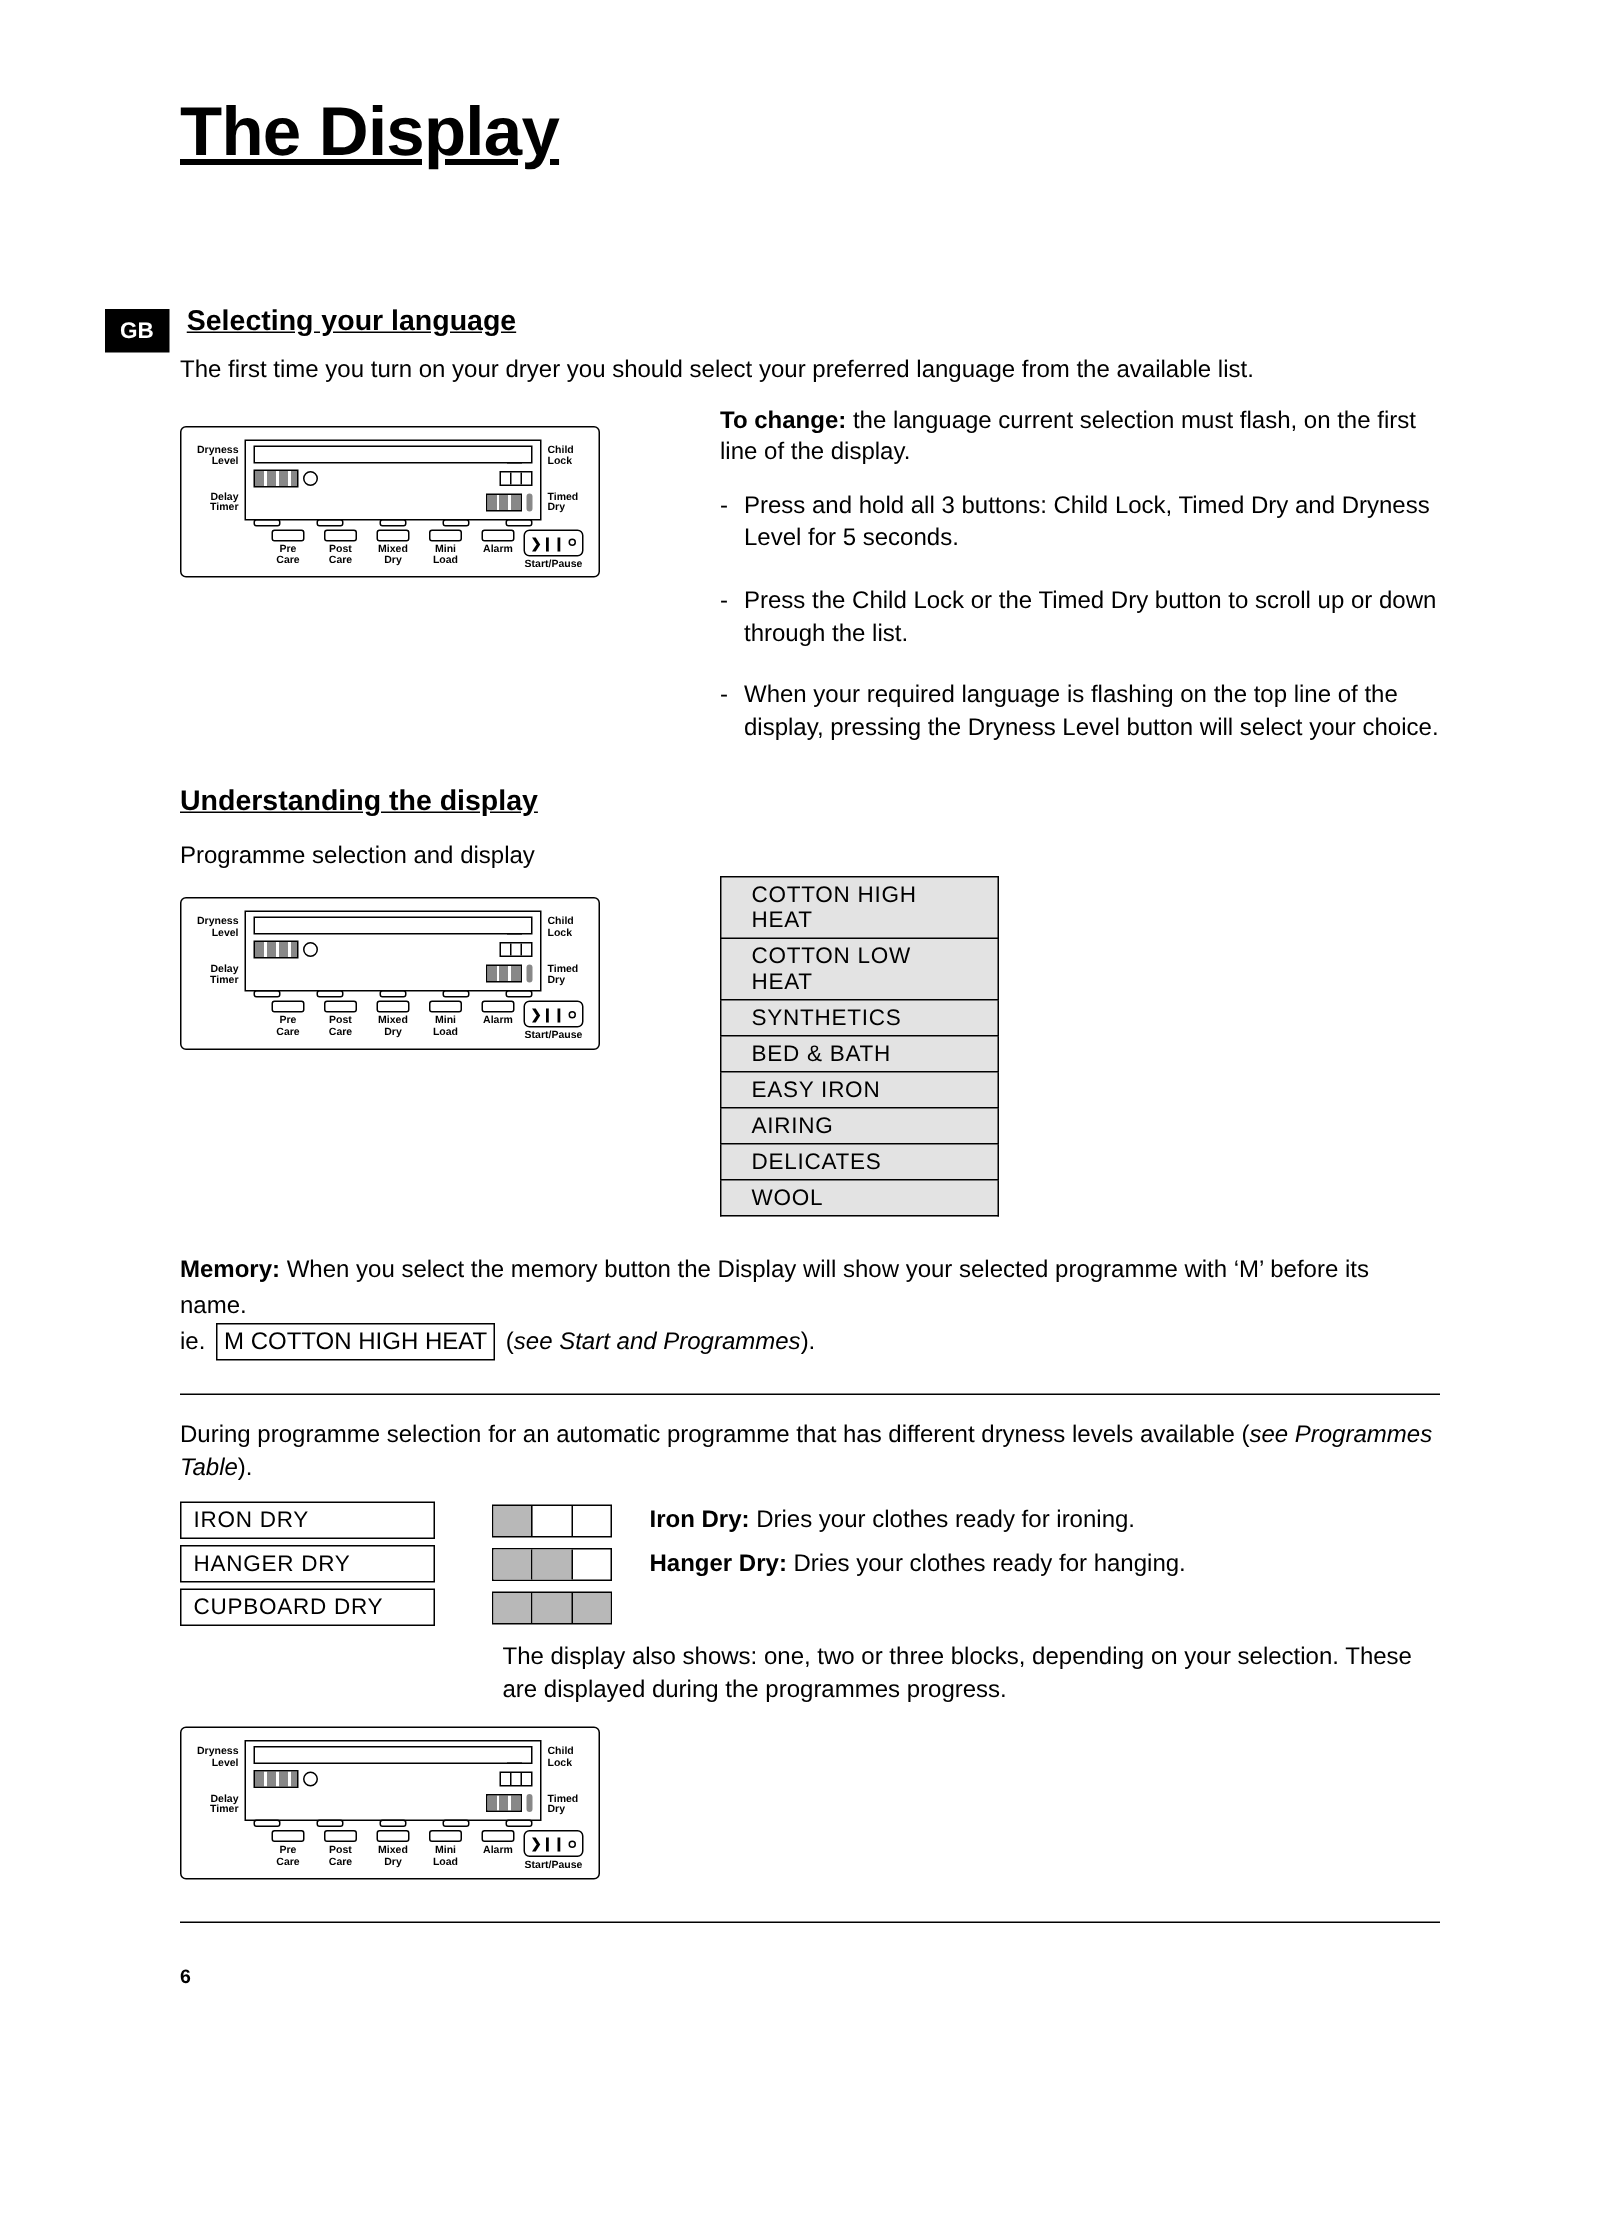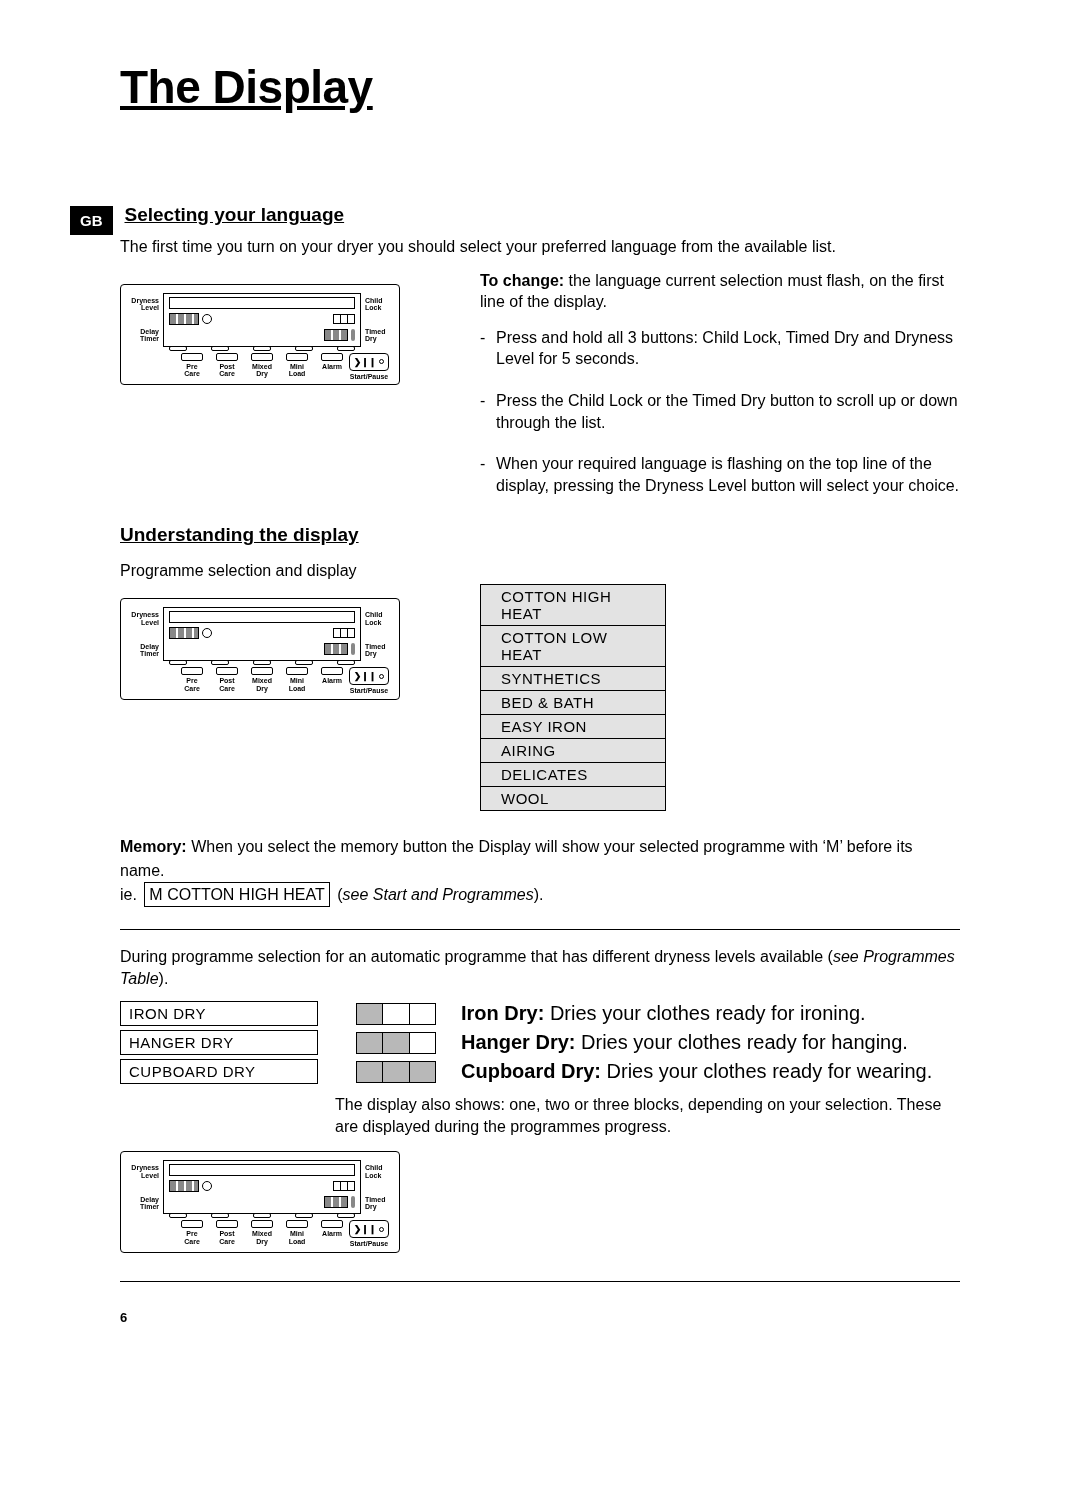--- a/index.html
+++ b/index.html
@@ -87,38 +87,38 @@
   hr.rule {
     border: none;
     border-top: 1px solid #000;
     margin: 22px 0 16px 0;
   }
   .dry-row { display: flex; align-items: center; margin-bottom: 4px; }
   .dry-label {
     border: 1px solid #000;
     font-size: 15px;
     padding: 3px 8px;
-    width: 198px;
+    width: 170px;
     letter-spacing: 0.5px;
     margin-right: 38px;
   }
   .blocks {
     display: flex;
     width: 80px;
     height: 22px;
     border: 1px solid #000;
     margin-right: 25px;
   }
   .blocks .seg {
     flex: 1;
     border-right: 1px solid #000;
   }
   .blocks .seg:last-child { border-right: none; }
   .blocks .seg.f { background: #b8b8b8; }
-  .dry-desc { font-size: 20px; }
+  .dry-desc { font-size: 16px; }
   .memory-line {
     font-size: 16px;
     line-height: 1.45;
     margin-top: 24px;
   }
   .boxed { display: inline-block; border: 1px solid #000; padding: 0 4px; margin: 0 3px; }
   
   .panel {
     border: 1px solid #000;
     border-radius: 4px;
@@ -512,21 +512,20 @@
           </div>
           <div class="dry-desc"><span class="bold">Hanger Dry:</span><span> Dries your clothes ready for hanging.</span></div>
         </div>
         <div class="dry-row">
           <div class="dry-label">CUPBOARD DRY</div>
           <div class="blocks">
             <div class="seg f"></div>
             <div class="seg f"></div>
             <div class="seg f"></div>
           </div>
-          <div class="dry-desc"><span class="bold">Cupboard Dry:</span><span> Dries your clothes ready for wearing.</span></div>
         </div>
       </div>
 
     <div class="two-col" style="margin-top:2px">
       <div class="panel-col" style="width:215px; flex:0 0 215px"></div>
       <div class="below-note">The display also shows: one, two or three blocks, depending on your selection. These are displayed during the programmes progress.</div>
     </div>
 
     <div class="two-col">
       <div class="panel-col">

